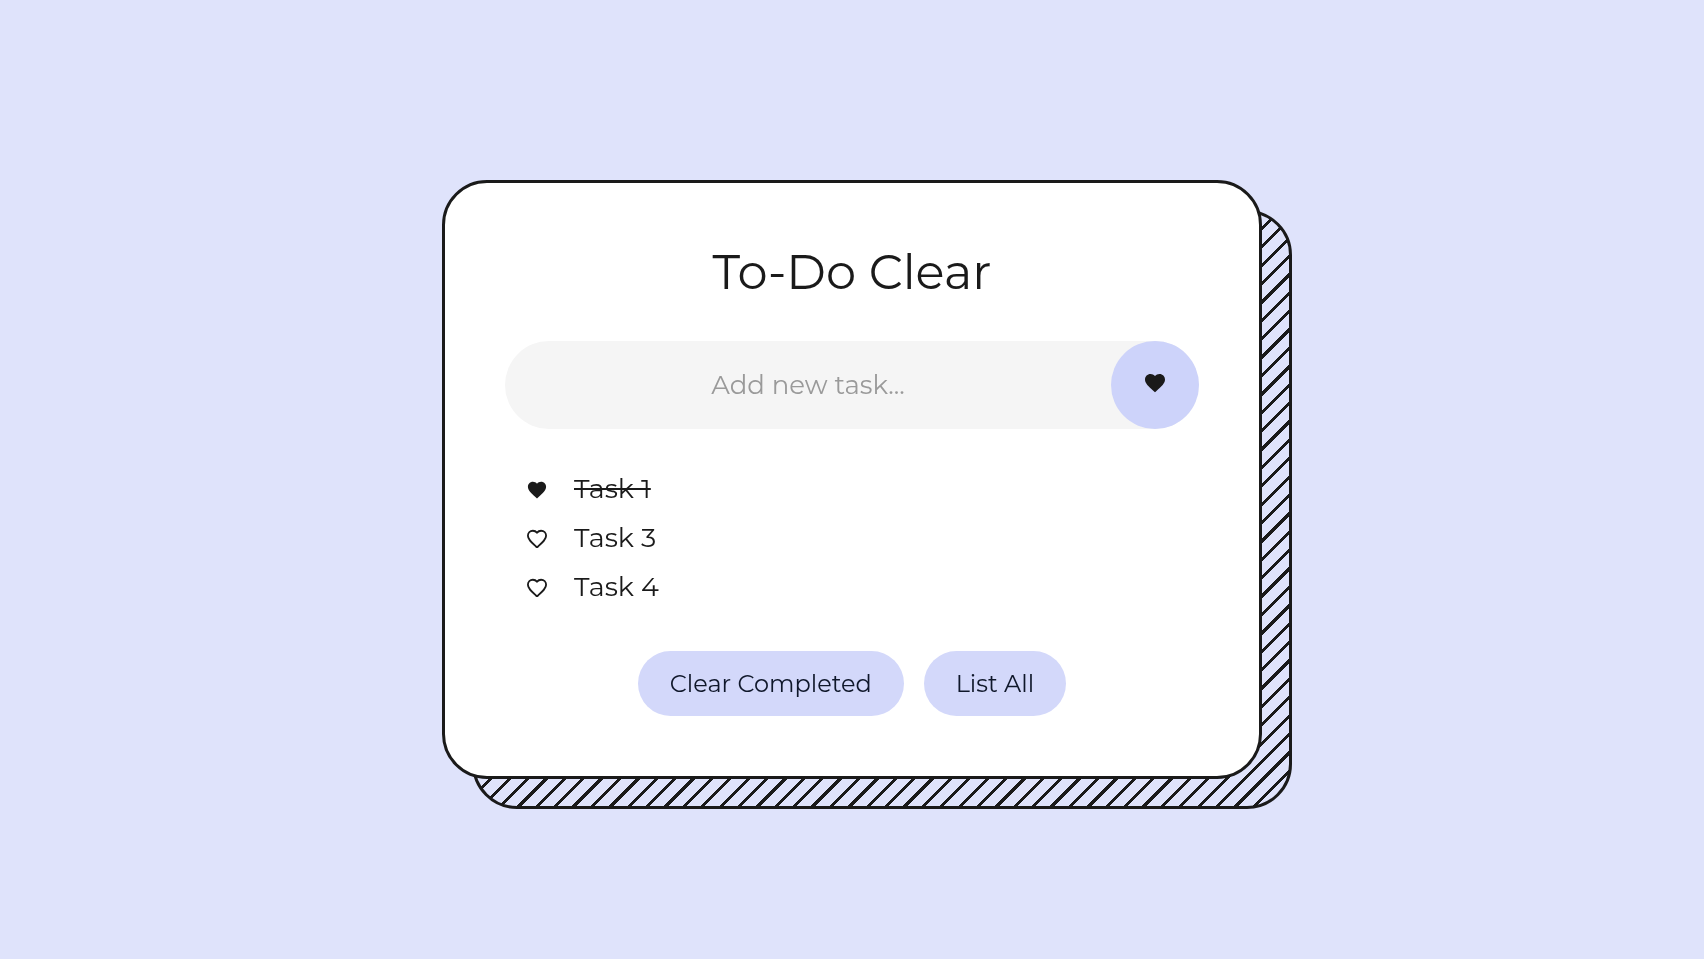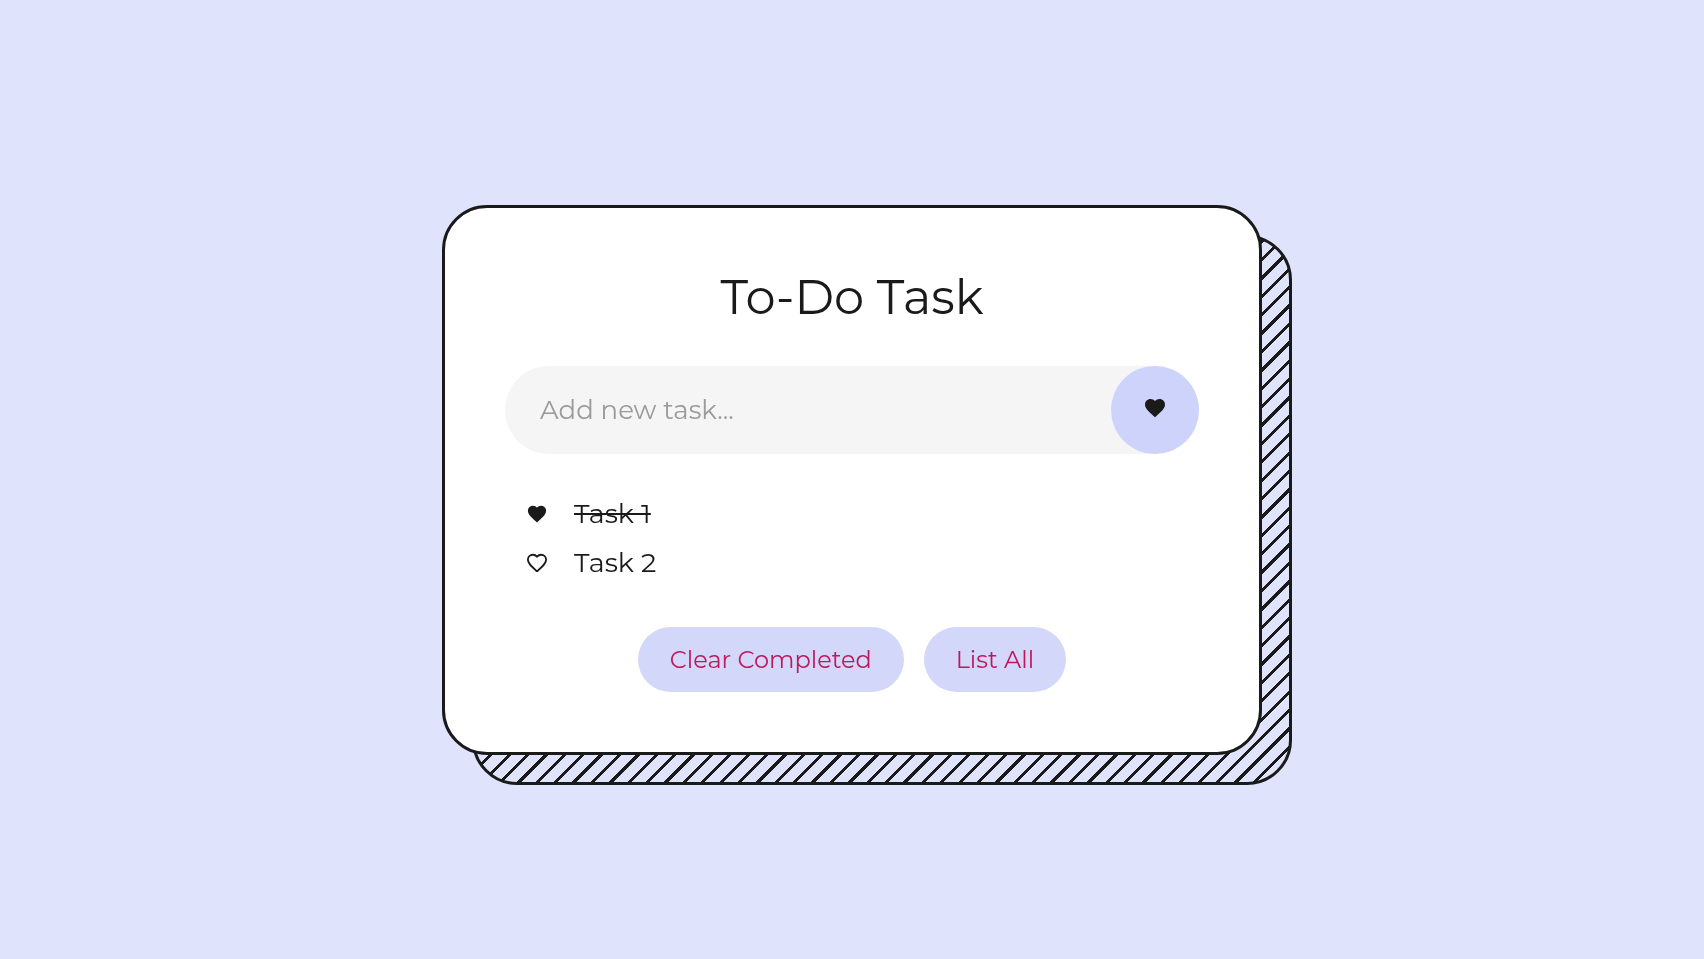--- a/index.html
+++ b/index.html
@@ -70,20 +70,21 @@
     
     .task-input {
       flex: 1;
       border: none;
       background: transparent;
       padding: 28px 35px;
       font-size: 26px;
       font-family: inherit;
       color: #4d7c0f;
       outline: none;
+      text-align: center;
     }
     
     .task-input::placeholder {
       color: #9a9a9a;
     }
     
     .add-button {
       width: 88px;
       height: 88px;
       border-radius: 50%;
@@ -132,41 +133,41 @@
       gap: 20px;
     }
     
     .action-button {
       background-color: #d3d8fa;
       border: none;
       border-radius: 35px;
       padding: 18px 32px;
       font-size: 24px;
       font-family: inherit;
-      color: #be185d;
+      color: #0f172a;
       cursor: pointer;
     }
     
     .heart-filled {
       fill: #1a1a1a;
     }
     
     .heart-outline {
       fill: none;
       stroke: #1a1a1a;
       stroke-width: 2;
     }
   </style>
 </head>
 <body>
 
 <div class="container">
   <div class="shadow-card"></div>
   <div class="card">
-    <h1 class="title">To-Do Task</h1>
+    <h1 class="title">To-Do Clear</h1>
 
     <div class="input-row">
       <input type="text" class="task-input" placeholder="Add new task..." style="">
       <button class="add-button">
         <span>
           <svg width="24" height="22" viewBox="0 0 24 22">
             <path class="heart-filled" d="M12 21.35l-1.45-1.32C5.4 15.36 2 12.28 2 8.5 2 5.42 4.42 3 7.5 3c1.74 0 3.41.81 4.5 2.09C13.09 3.81 14.76 3 16.5 3 19.58 3 22 5.42 22 8.5c0 3.78-3.4 6.86-8.55 11.54L12 21.35z"></path>
           </svg>
         </span>
       </button>
@@ -180,21 +181,29 @@
             </svg>
           </span>
           <span class="task-label completed">Task 1</span>
         </li>
         <li class="task-item">
           <span class="task-checkbox">
             <svg width="22" height="20" viewBox="0 0 24 22">
               <path class="heart-outline" d="M12 21.35l-1.45-1.32C5.4 15.36 2 12.28 2 8.5 2 5.42 4.42 3 7.5 3c1.74 0 3.41.81 4.5 2.09C13.09 3.81 14.76 3 16.5 3 19.58 3 22 5.42 22 8.5c0 3.78-3.4 6.86-8.55 11.54L12 21.35z"></path>
             </svg>
           </span>
-          <span class="task-label">Task 2</span>
+          <span class="task-label">Task 3</span>
+        </li>
+        <li class="task-item">
+          <span class="task-checkbox">
+            <svg width="22" height="20" viewBox="0 0 24 22">
+              <path class="heart-outline" d="M12 21.35l-1.45-1.32C5.4 15.36 2 12.28 2 8.5 2 5.42 4.42 3 7.5 3c1.74 0 3.41.81 4.5 2.09C13.09 3.81 14.76 3 16.5 3 19.58 3 22 5.42 22 8.5c0 3.78-3.4 6.86-8.55 11.54L12 21.35z"></path>
+            </svg>
+          </span>
+          <span class="task-label">Task 4</span>
         </li>
       </ul>
 
     <div class="buttons-row">
       <button class="action-button">Clear Completed</button>
       <button class="action-button">List All</button>
     </div>
   </div>
 </div>
 

